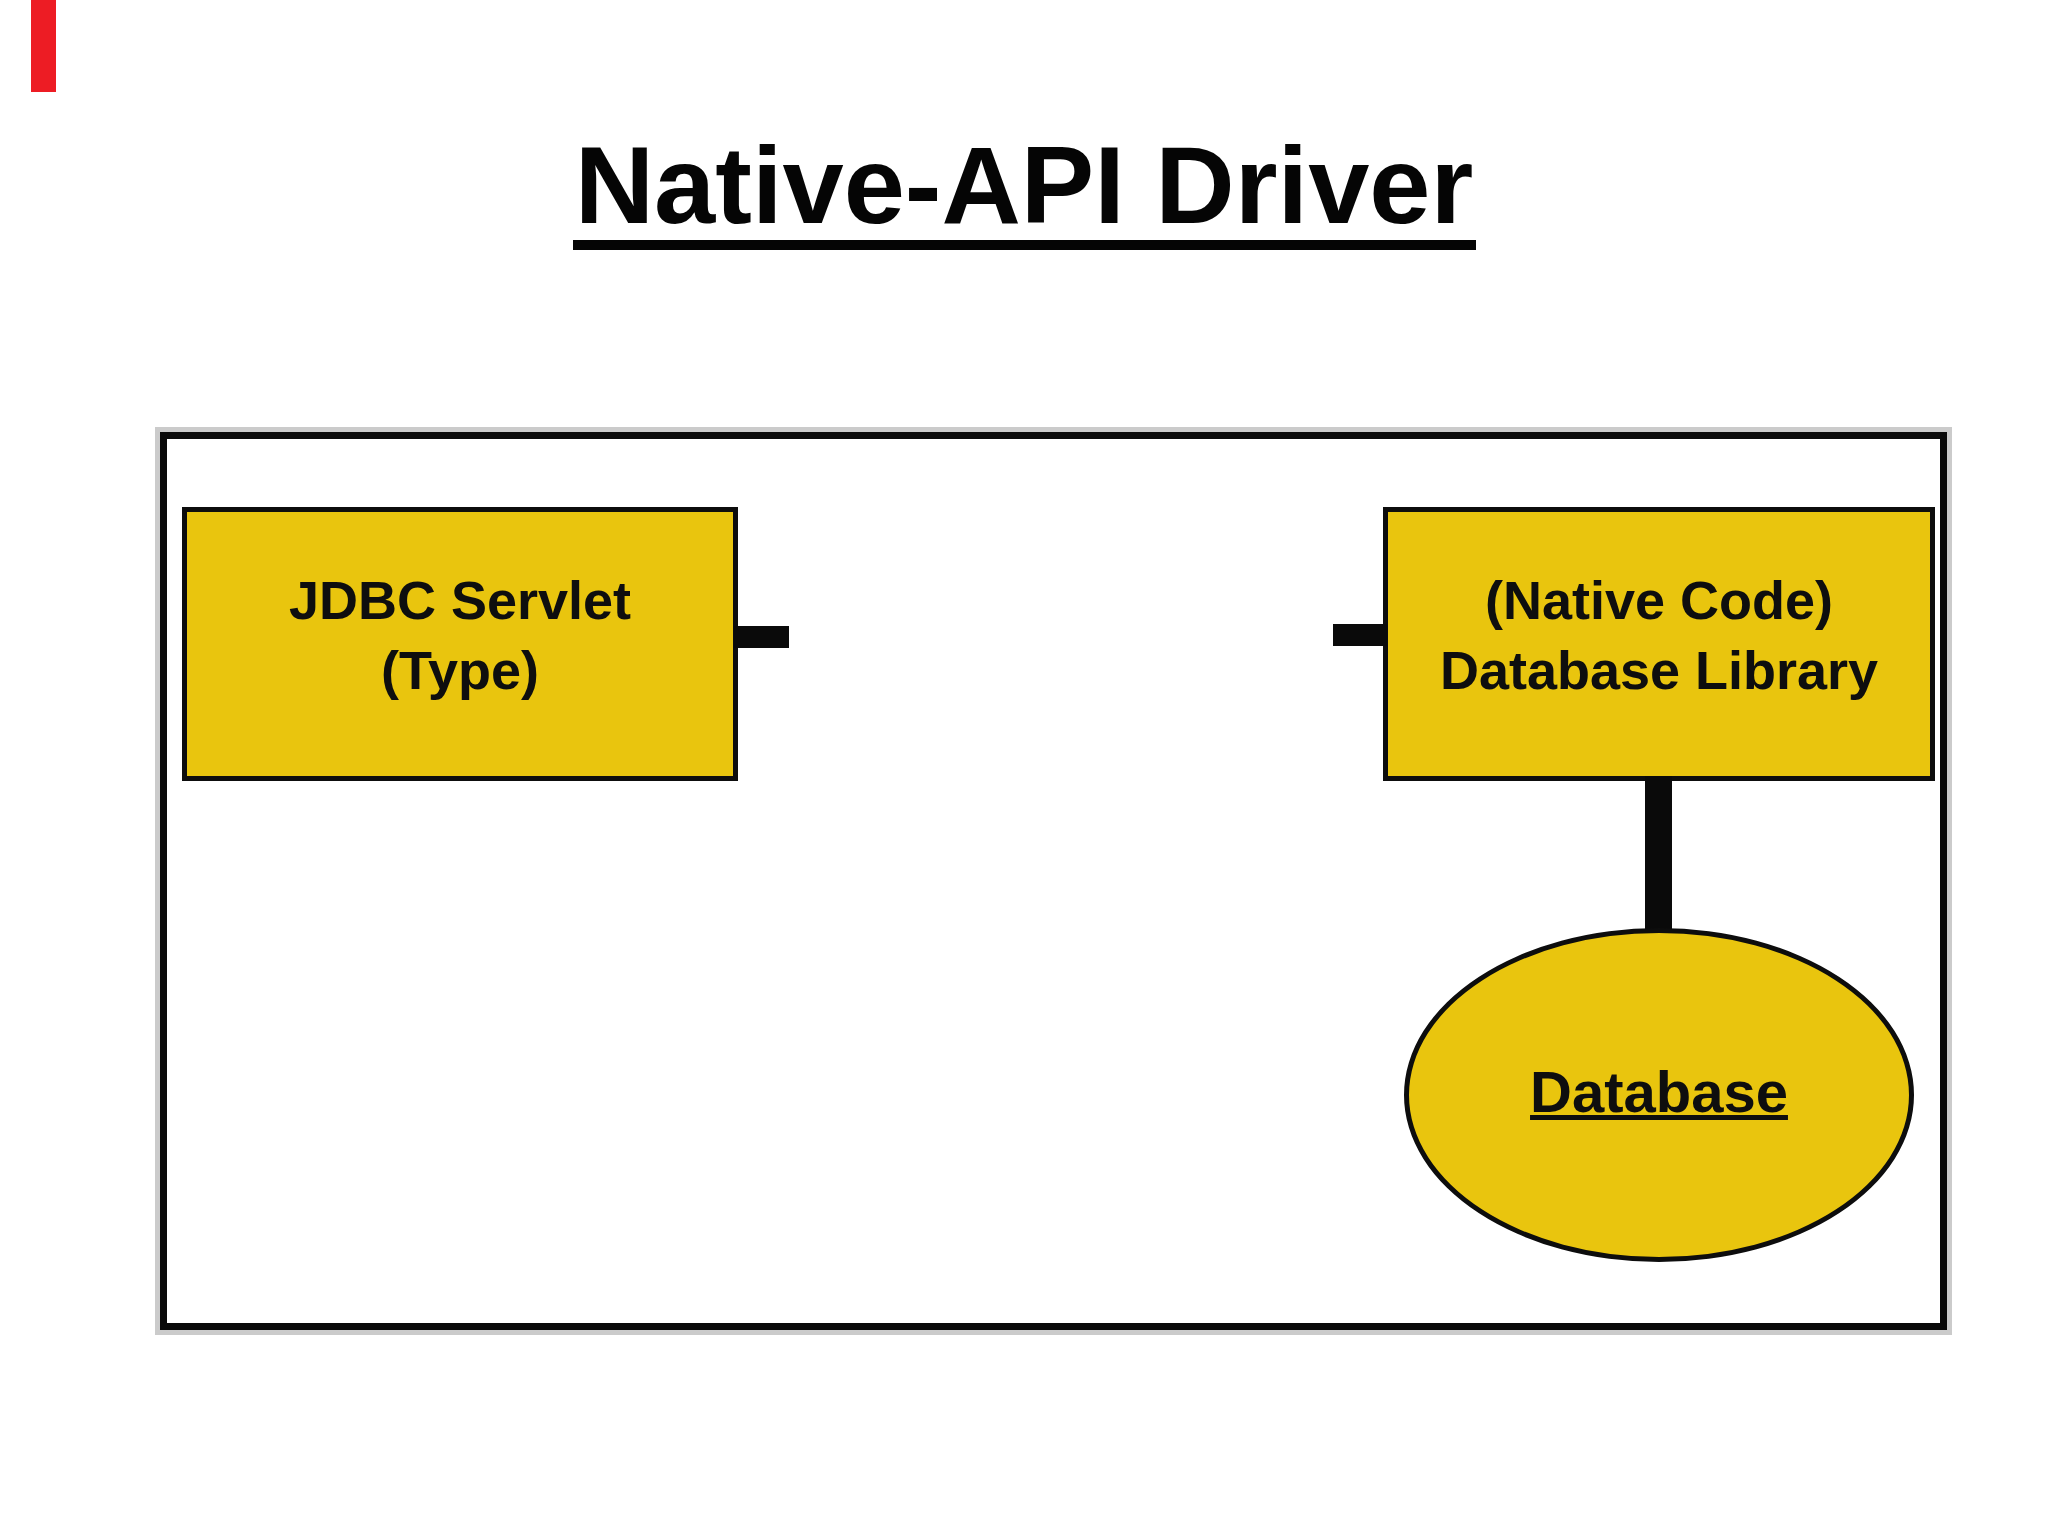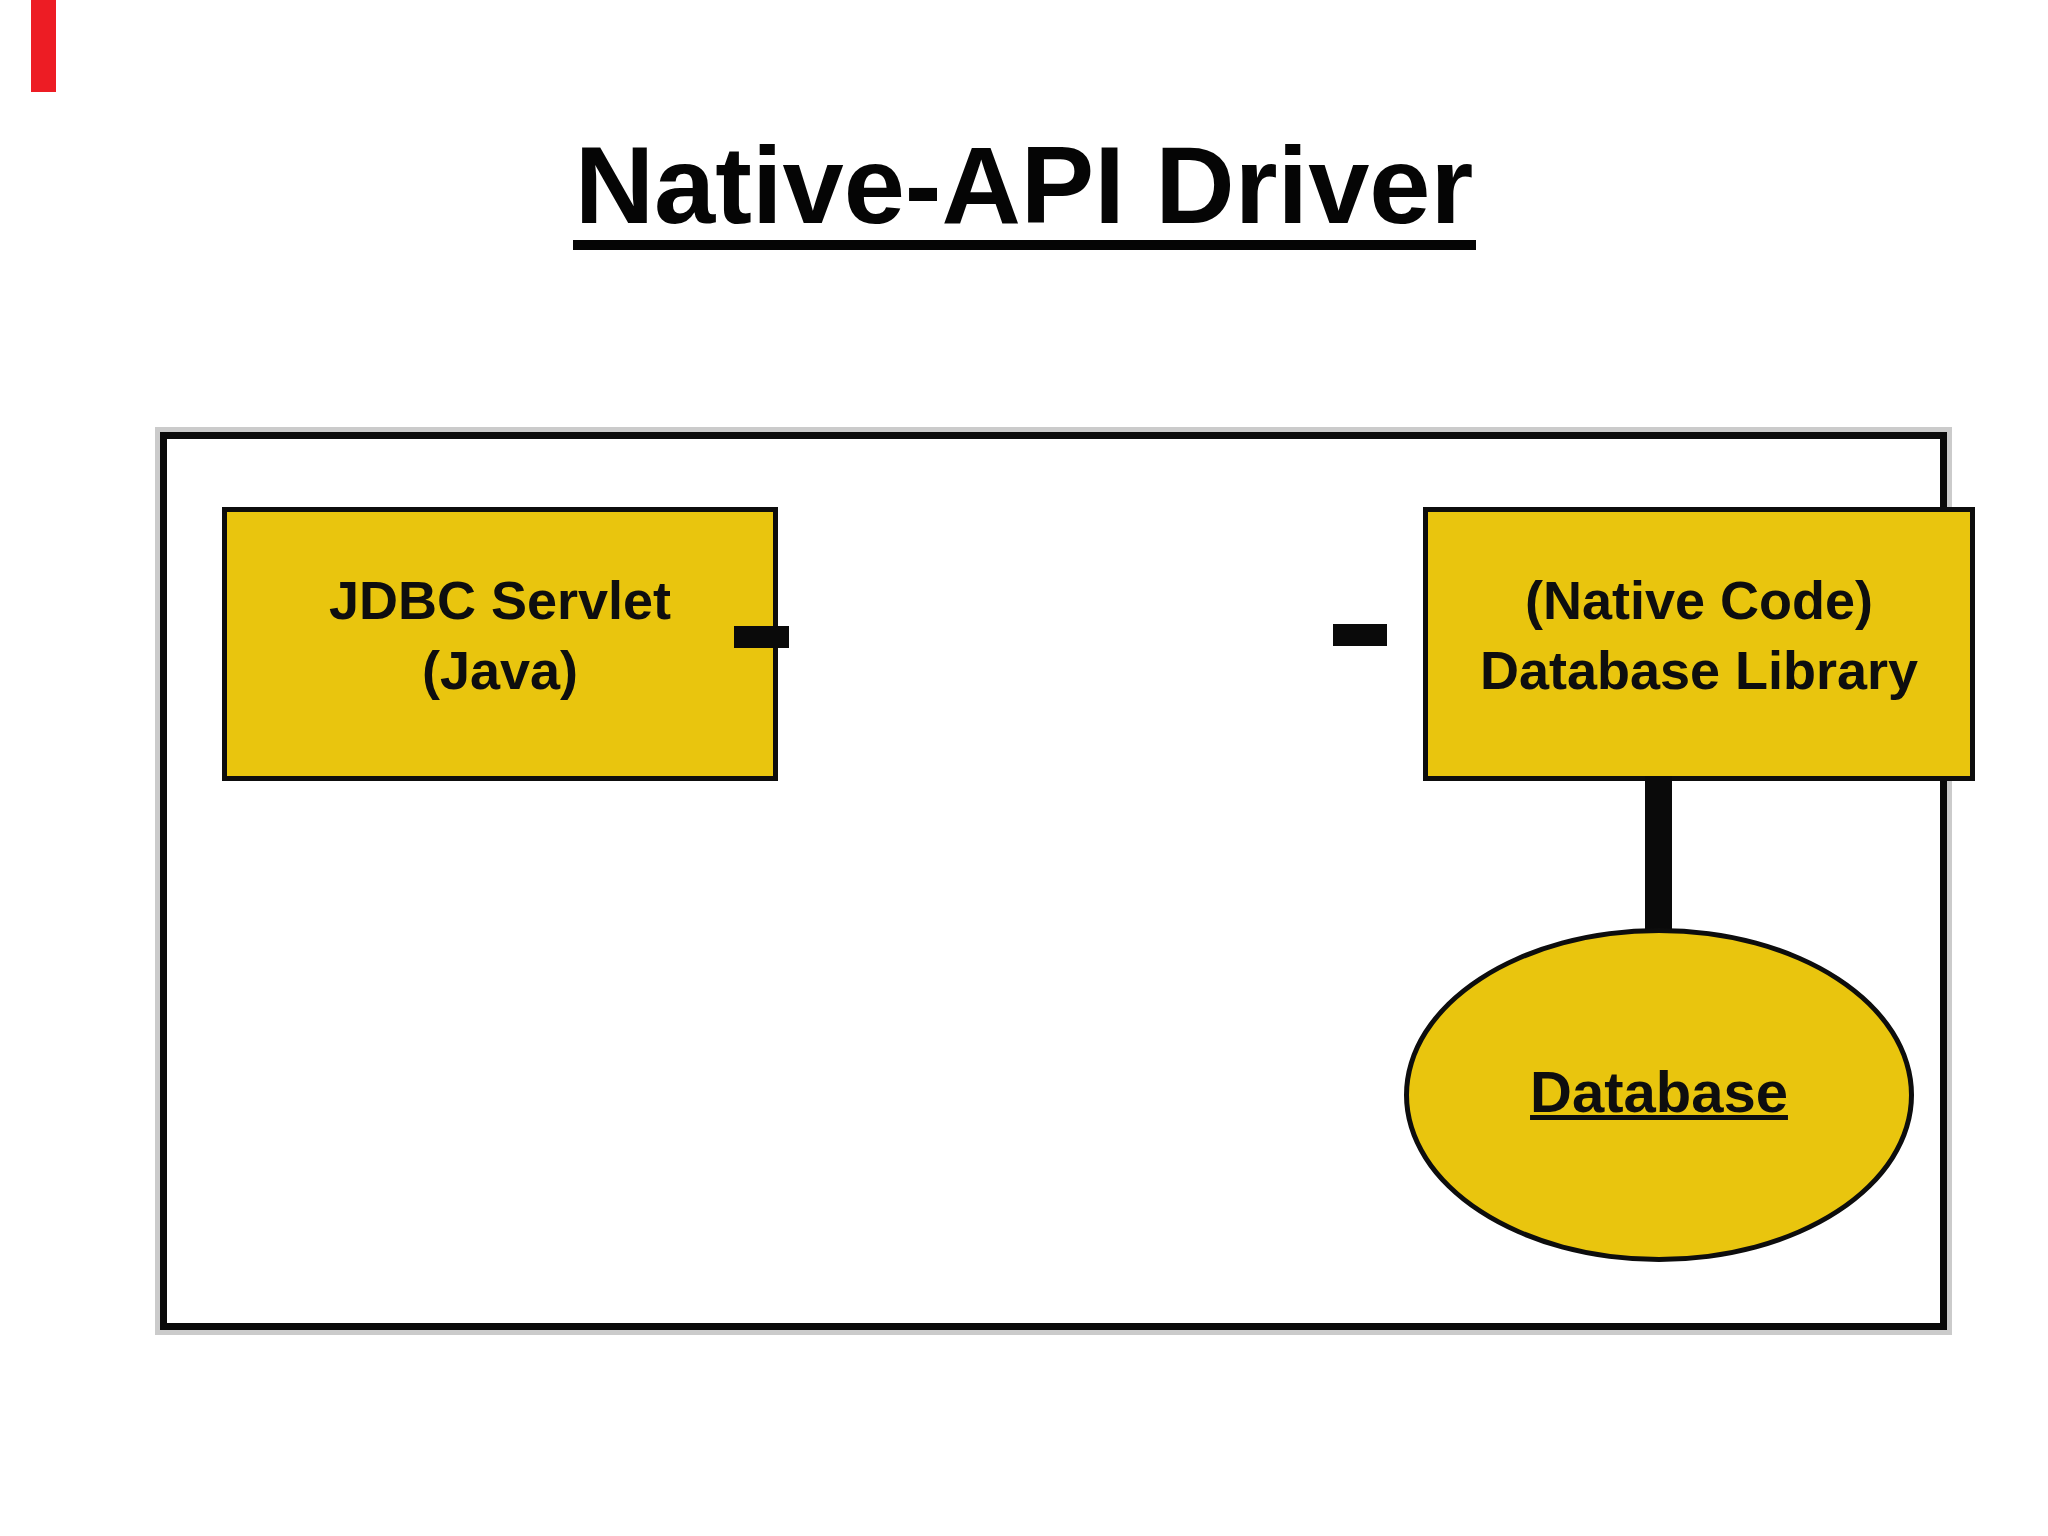--- a/index.html
+++ b/index.html
@@ -37,21 +37,20 @@
   .node{
     box-sizing:border-box;
     background:#E9C50E;
     border:5px solid #0d0d0d;
     display:flex;flex-direction:column;
     align-items:center;justify-content:center;
     text-align:center;
     font-size:54px;line-height:70px;font-weight:700;
     color:#0e0e0e;
     padding-bottom:18px;
-    margin-left:40px;
   }
   #box-jdbc-servlet{left:182px;top:507px;width:556px;height:274px;}
   #box-type2-driver{left:785px;top:507px;width:552px;height:274px;}
   #box-database-library{left:1383px;top:507px;width:552px;height:274px;}
   .connector{background:#0a0a0a;}
   #connector-servlet-driver{left:734px;top:626px;width:55px;height:22px;}
   #connector-driver-library{left:1333px;top:624px;width:54px;height:22px;}
   #connector-library-database{left:1645px;top:776px;width:27px;height:156px;}
   #ellipse-database{
     left:1404px;top:928px;width:510px;height:334px;
@@ -73,21 +72,21 @@
 
   <div id="red-marker" class="abs"></div>
 
   <div id="title" class="abs">Native-API Driver</div>
   <div id="title-underline" class="abs"></div>
 
   <div id="container" class="abs"></div>
 
   <div id="box-jdbc-servlet" class="abs node">
     <span class="nline">JDBC Servlet</span>
-    <span class="nline">(Java)</span>
+    <span class="nline">(Type)</span>
   </div>
 
 
   <div id="box-database-library" class="abs node">
     <span class="nline">(Native Code)</span>
     <span class="nline">Database Library</span>
   </div>
 
   <div id="connector-servlet-driver" class="abs connector"></div>
   <div id="connector-driver-library" class="abs connector"></div>

